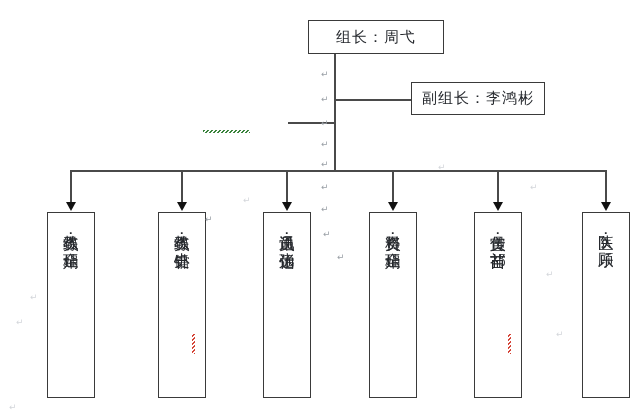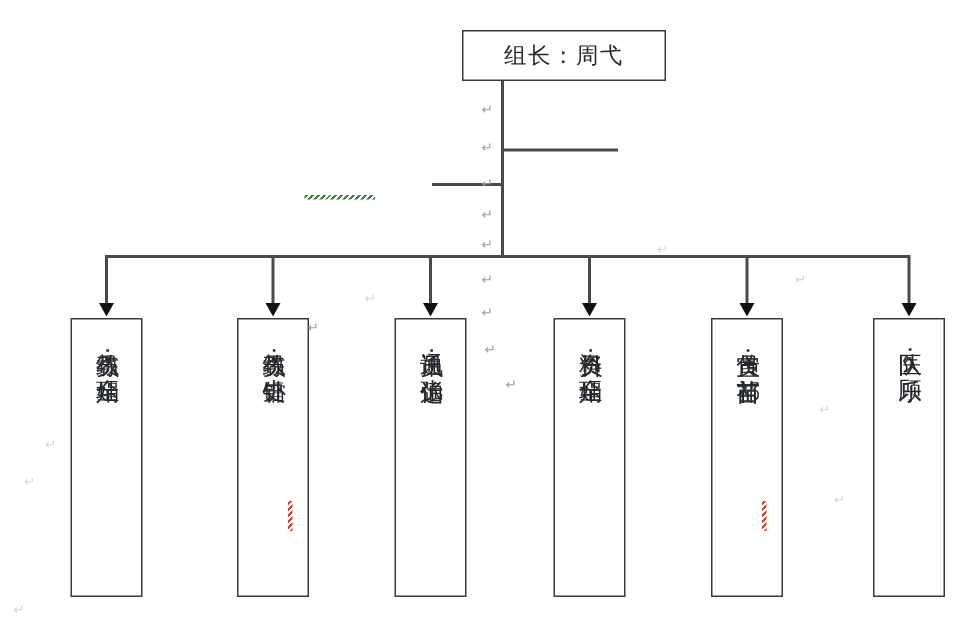--- a/index.html
+++ b/index.html
@@ -133,20 +133,23 @@
   <div class="line-v" style="left:497px; top:170px; height:34px;"></div>
   <div class="arrow-down" style="left:492.5px; top:202px;"></div>
 
   <div class="line-v" style="left:605px; top:170px; height:34px;"></div>
   <div class="arrow-down" style="left:600.5px; top:202px;"></div>
 
   <div class="node node-h" style="left:268px; top:20px; width:136px; height:34px;margin-left:40px;">
     <span class="node-label">组长：周弋</span>
   </div>
 
+  <div class="node node-h" style="left:411px; top:82px; width:134px; height:33px;">
+    <span class="node-label">副组长：李鸿彬</span>
+  </div>
 
   <div class="ul-green" style="left:203px; top:130px; width:47px;"></div>
 
   <div class="node node-v" style="left:47px; top:212px; width:48px; height:186px;">
     <span class="vtext">教练员：全珏娟</span>
   </div>
 
   <div class="node node-v" style="left:158px; top:212px; width:48px; height:186px;">
     <span class="vtext">教练员：史钋镭</span>
   </div>

